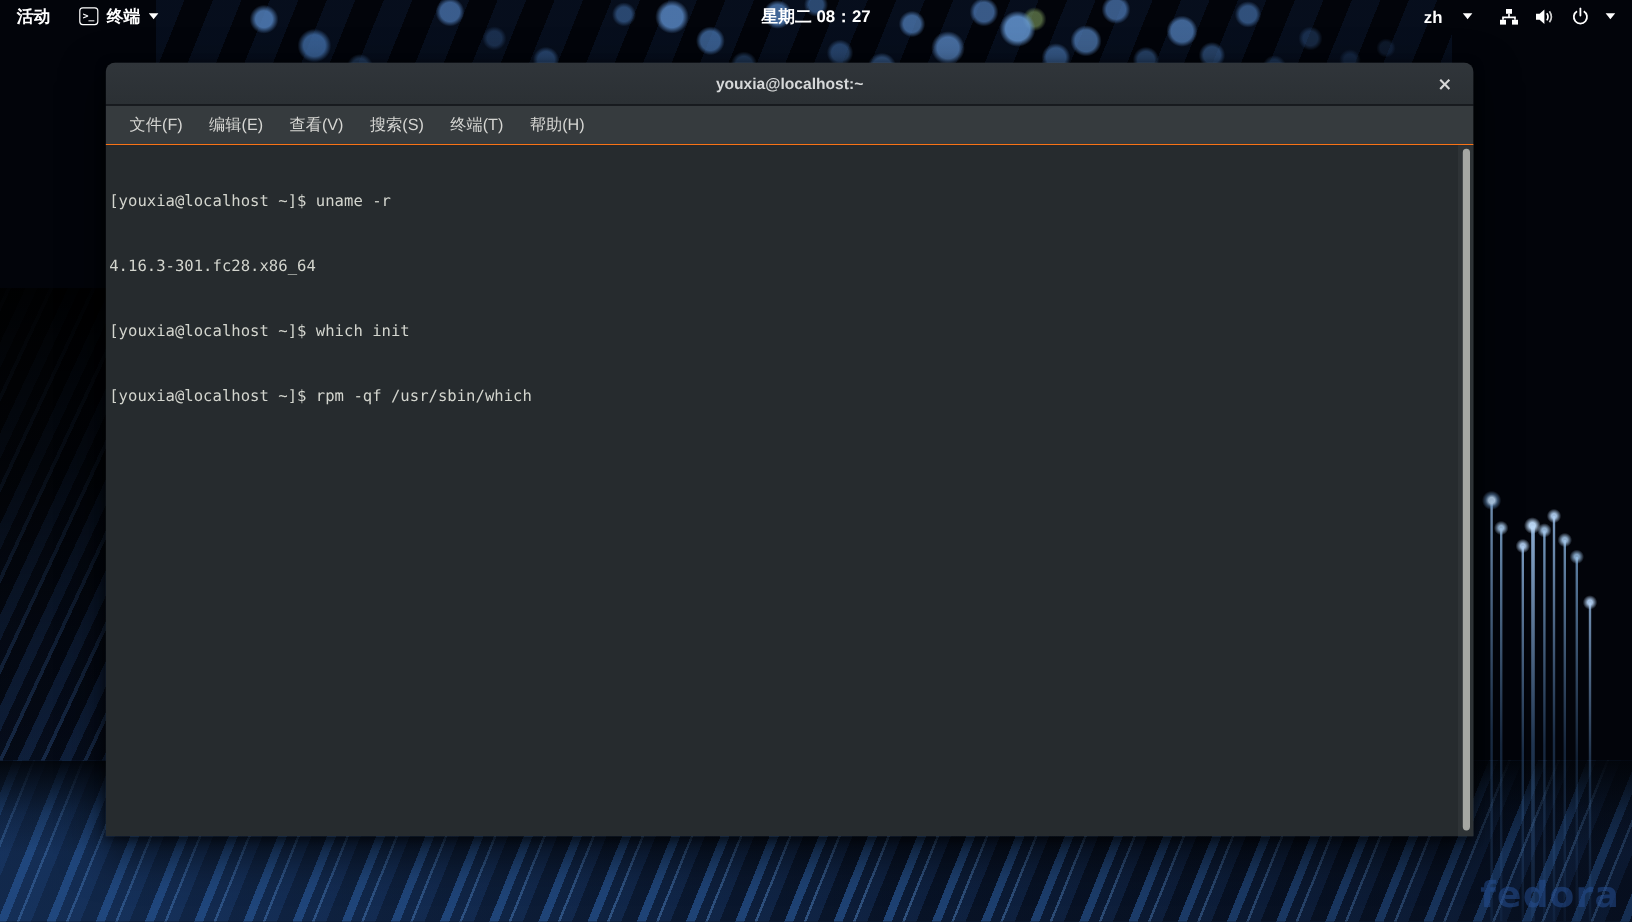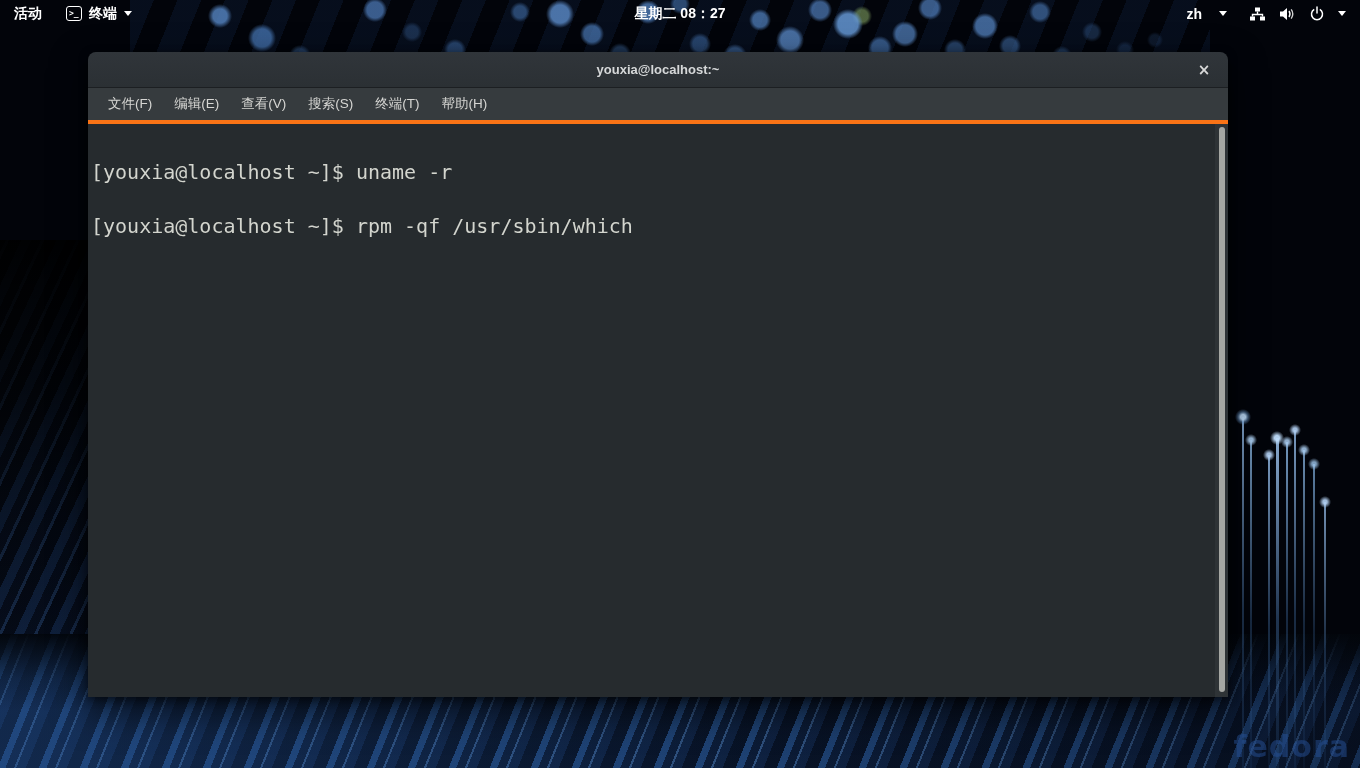--- a/index.html
+++ b/index.html
@@ -132,32 +132,32 @@
     display:flex;align-items:center;justify-content:center;
   }
   .title-text{color:#d6d8d9;font-size:13px;font-weight:700;}
   .close-btn{
     position:absolute;right:10px;top:0;height:100%;width:28px;
     display:flex;align-items:center;justify-content:center;
     color:#d8d8d8;font-size:15px;font-weight:700;cursor:pointer;
     font-family:"DejaVu Sans",sans-serif;
   }
   .menubar{
-    height:32px;flex:0 0 32px;background:#363b3e;border-bottom:4px solid #f97316;
+    height:32px;flex:0 0 32px;background:#363b3e;border-bottom:1px solid #f97316;
     display:flex;align-items:center;padding-left:9px;
   }
   .menu-item{
     color:#d6d6d3;font-size:13.5px;font-weight:400;padding:0 11px;height:100%;
     display:flex;align-items:center;cursor:pointer;
   }
   .term{flex:1;background:#262b2e;position:relative;}
   .term-lines{
     position:absolute;left:3px;top:3px;right:18px;
     font-family:"DejaVu Sans Mono","Liberation Mono",monospace;
-    font-size:20px;line-height:18px;color:#d3d5ce;white-space:pre;
+    font-size:13px;line-height:18px;color:#d3d5ce;white-space:pre;
   }
   .term-cursor{
     display:inline-block;width:8.5px;height:15px;background:#c8cac4;
     vertical-align:-2px;
   }
   .scroll-track{position:absolute;right:0;top:0;bottom:0;width:13px;background:#2e3336;}
   .scroll-thumb{position:absolute;right:3px;top:3px;bottom:5px;width:6px;border-radius:3px;background:#a5a7a3;cursor:grab;}
 </style>
 </head>
 <body>
@@ -224,19 +224,21 @@
     <span class="menu-item">文件(F)</span>
     <span class="menu-item">编辑(E)</span>
     <span class="menu-item">查看(V)</span>
     <span class="menu-item">搜索(S)</span>
     <span class="menu-item">终端(T)</span>
     <span class="menu-item">帮助(H)</span>
   </div>
   <div class="term">
     <div class="term-lines">
       <div>[youxia@localhost ~]$ uname -r</div>
+      <div>4.16.3-301.fc28.x86_64</div>
+      <div>[youxia@localhost ~]$ which init</div>
       <div>[youxia@localhost ~]$ rpm -qf /usr/sbin/which</div>
     </div>
     <div class="scroll-track">
       <div class="scroll-thumb"></div>
     </div>
   </div>
 </div>
 
 </body></html>

